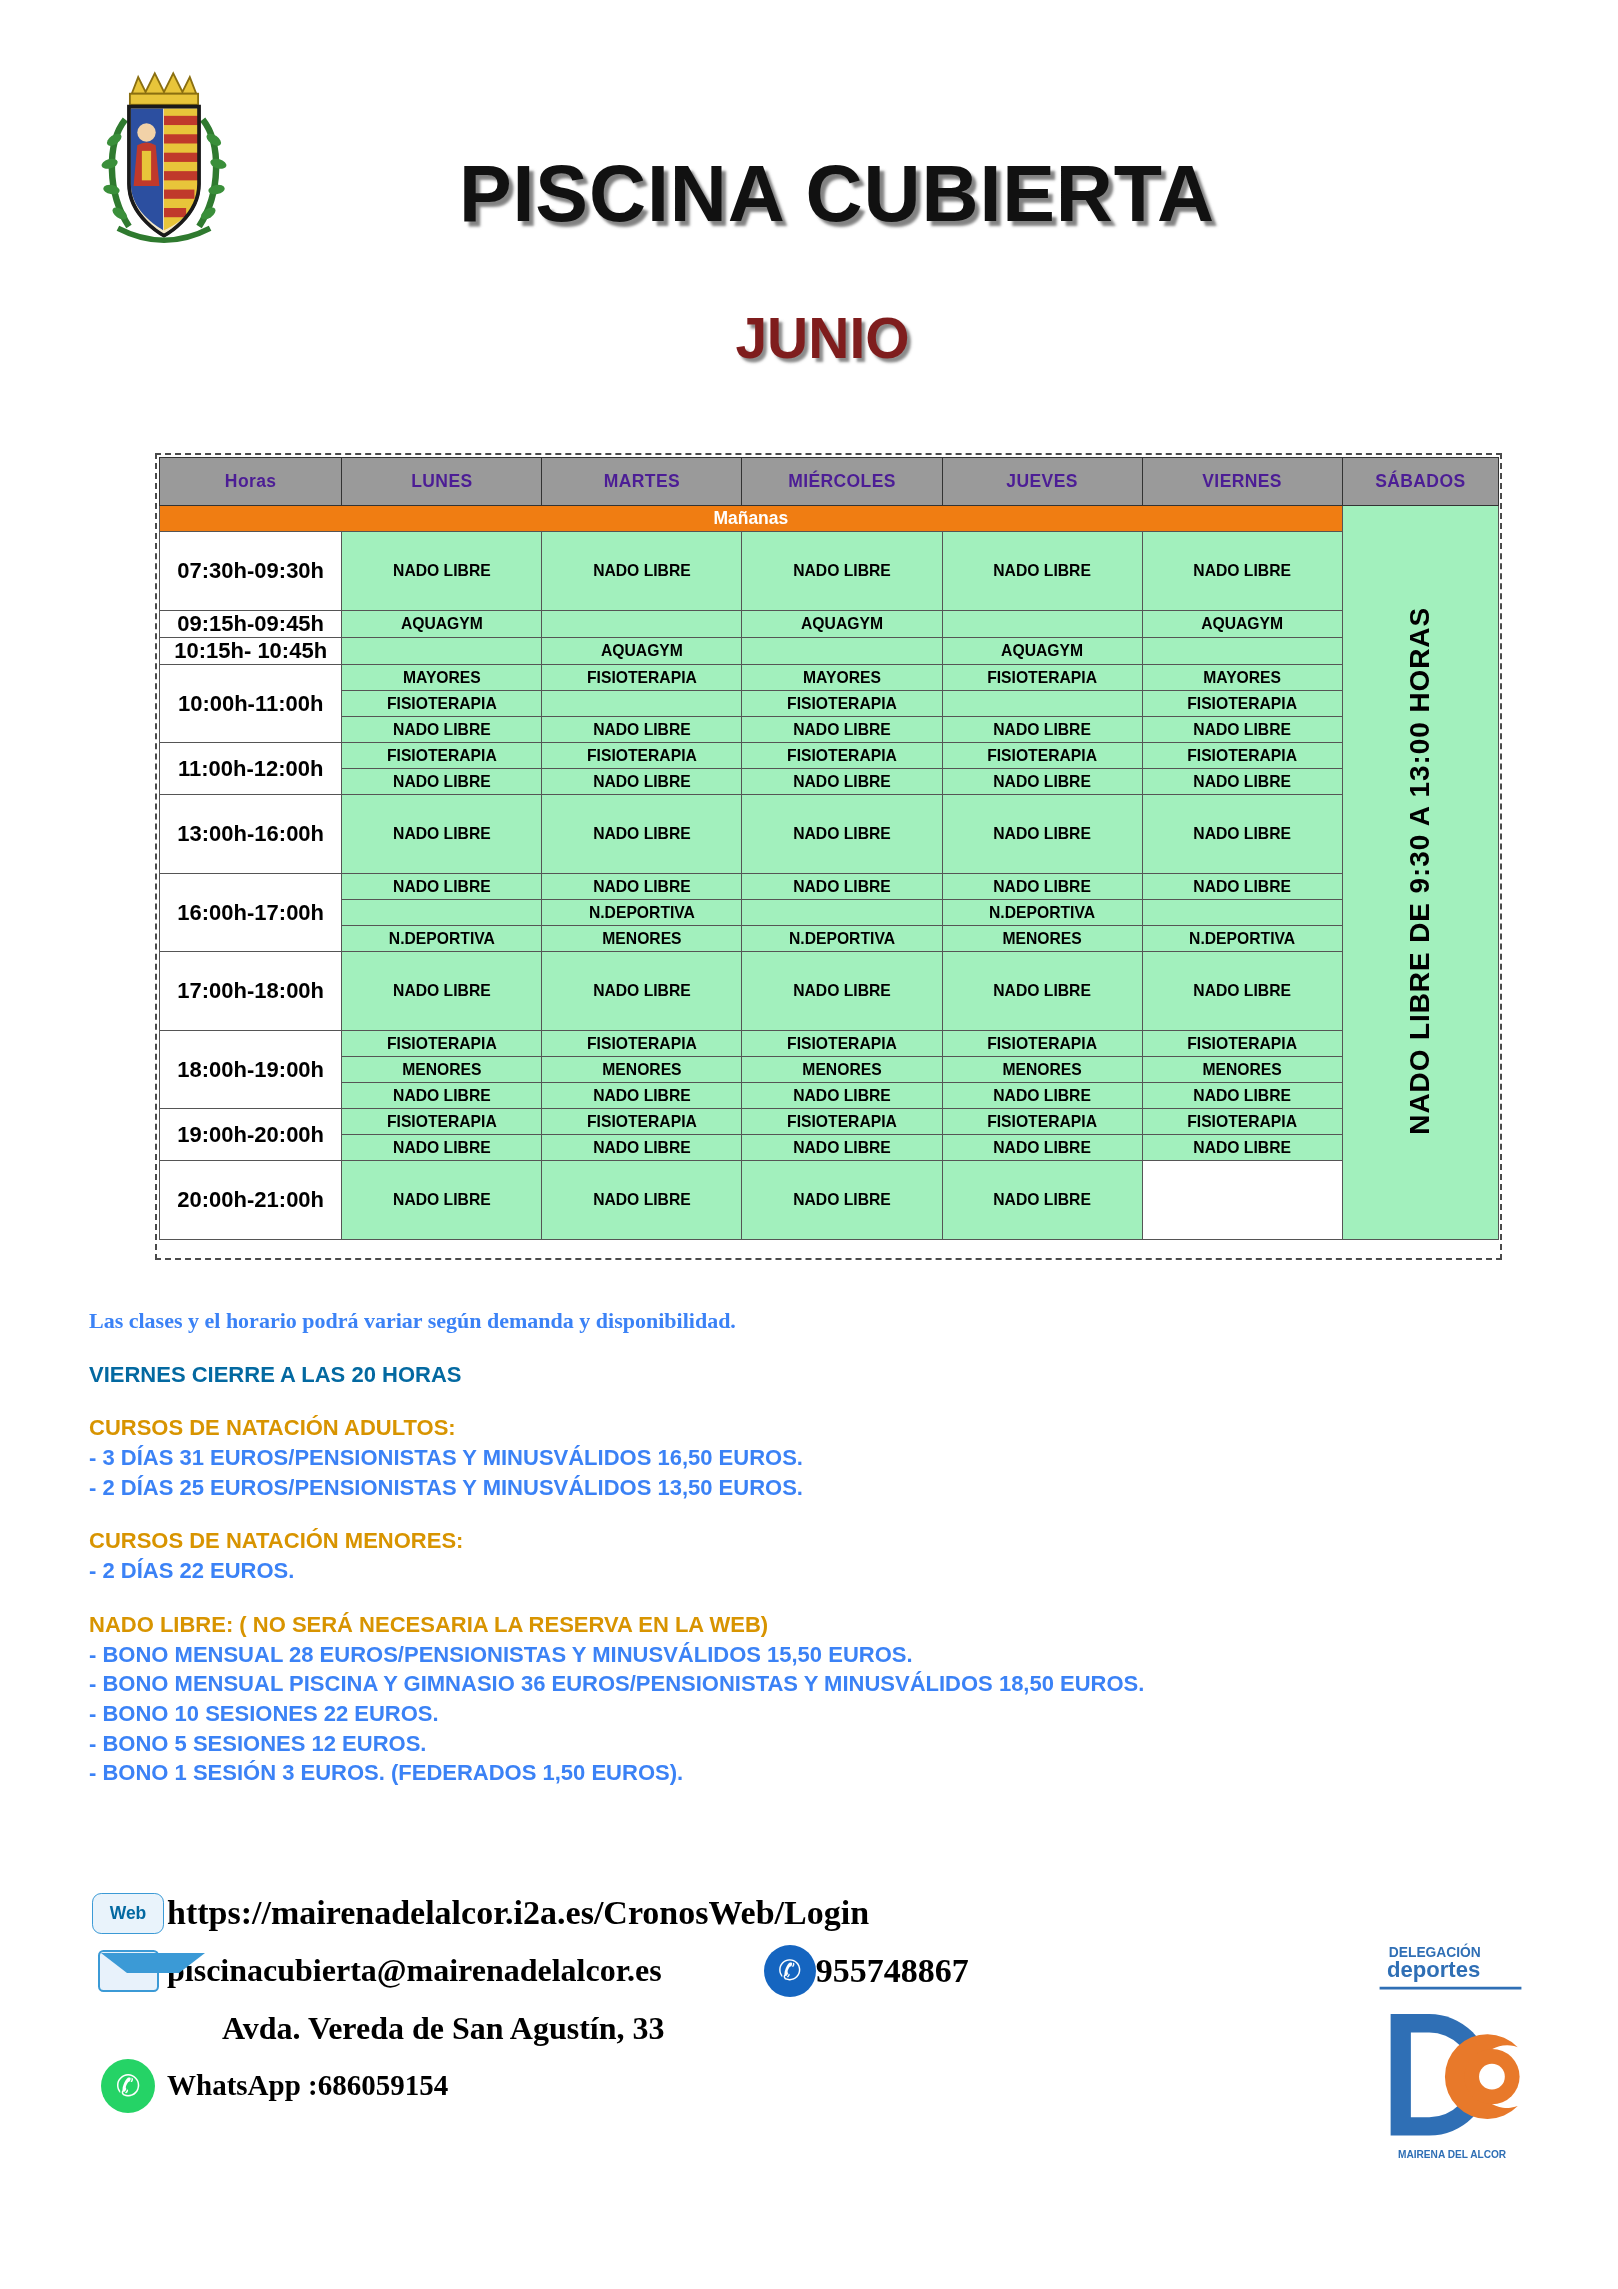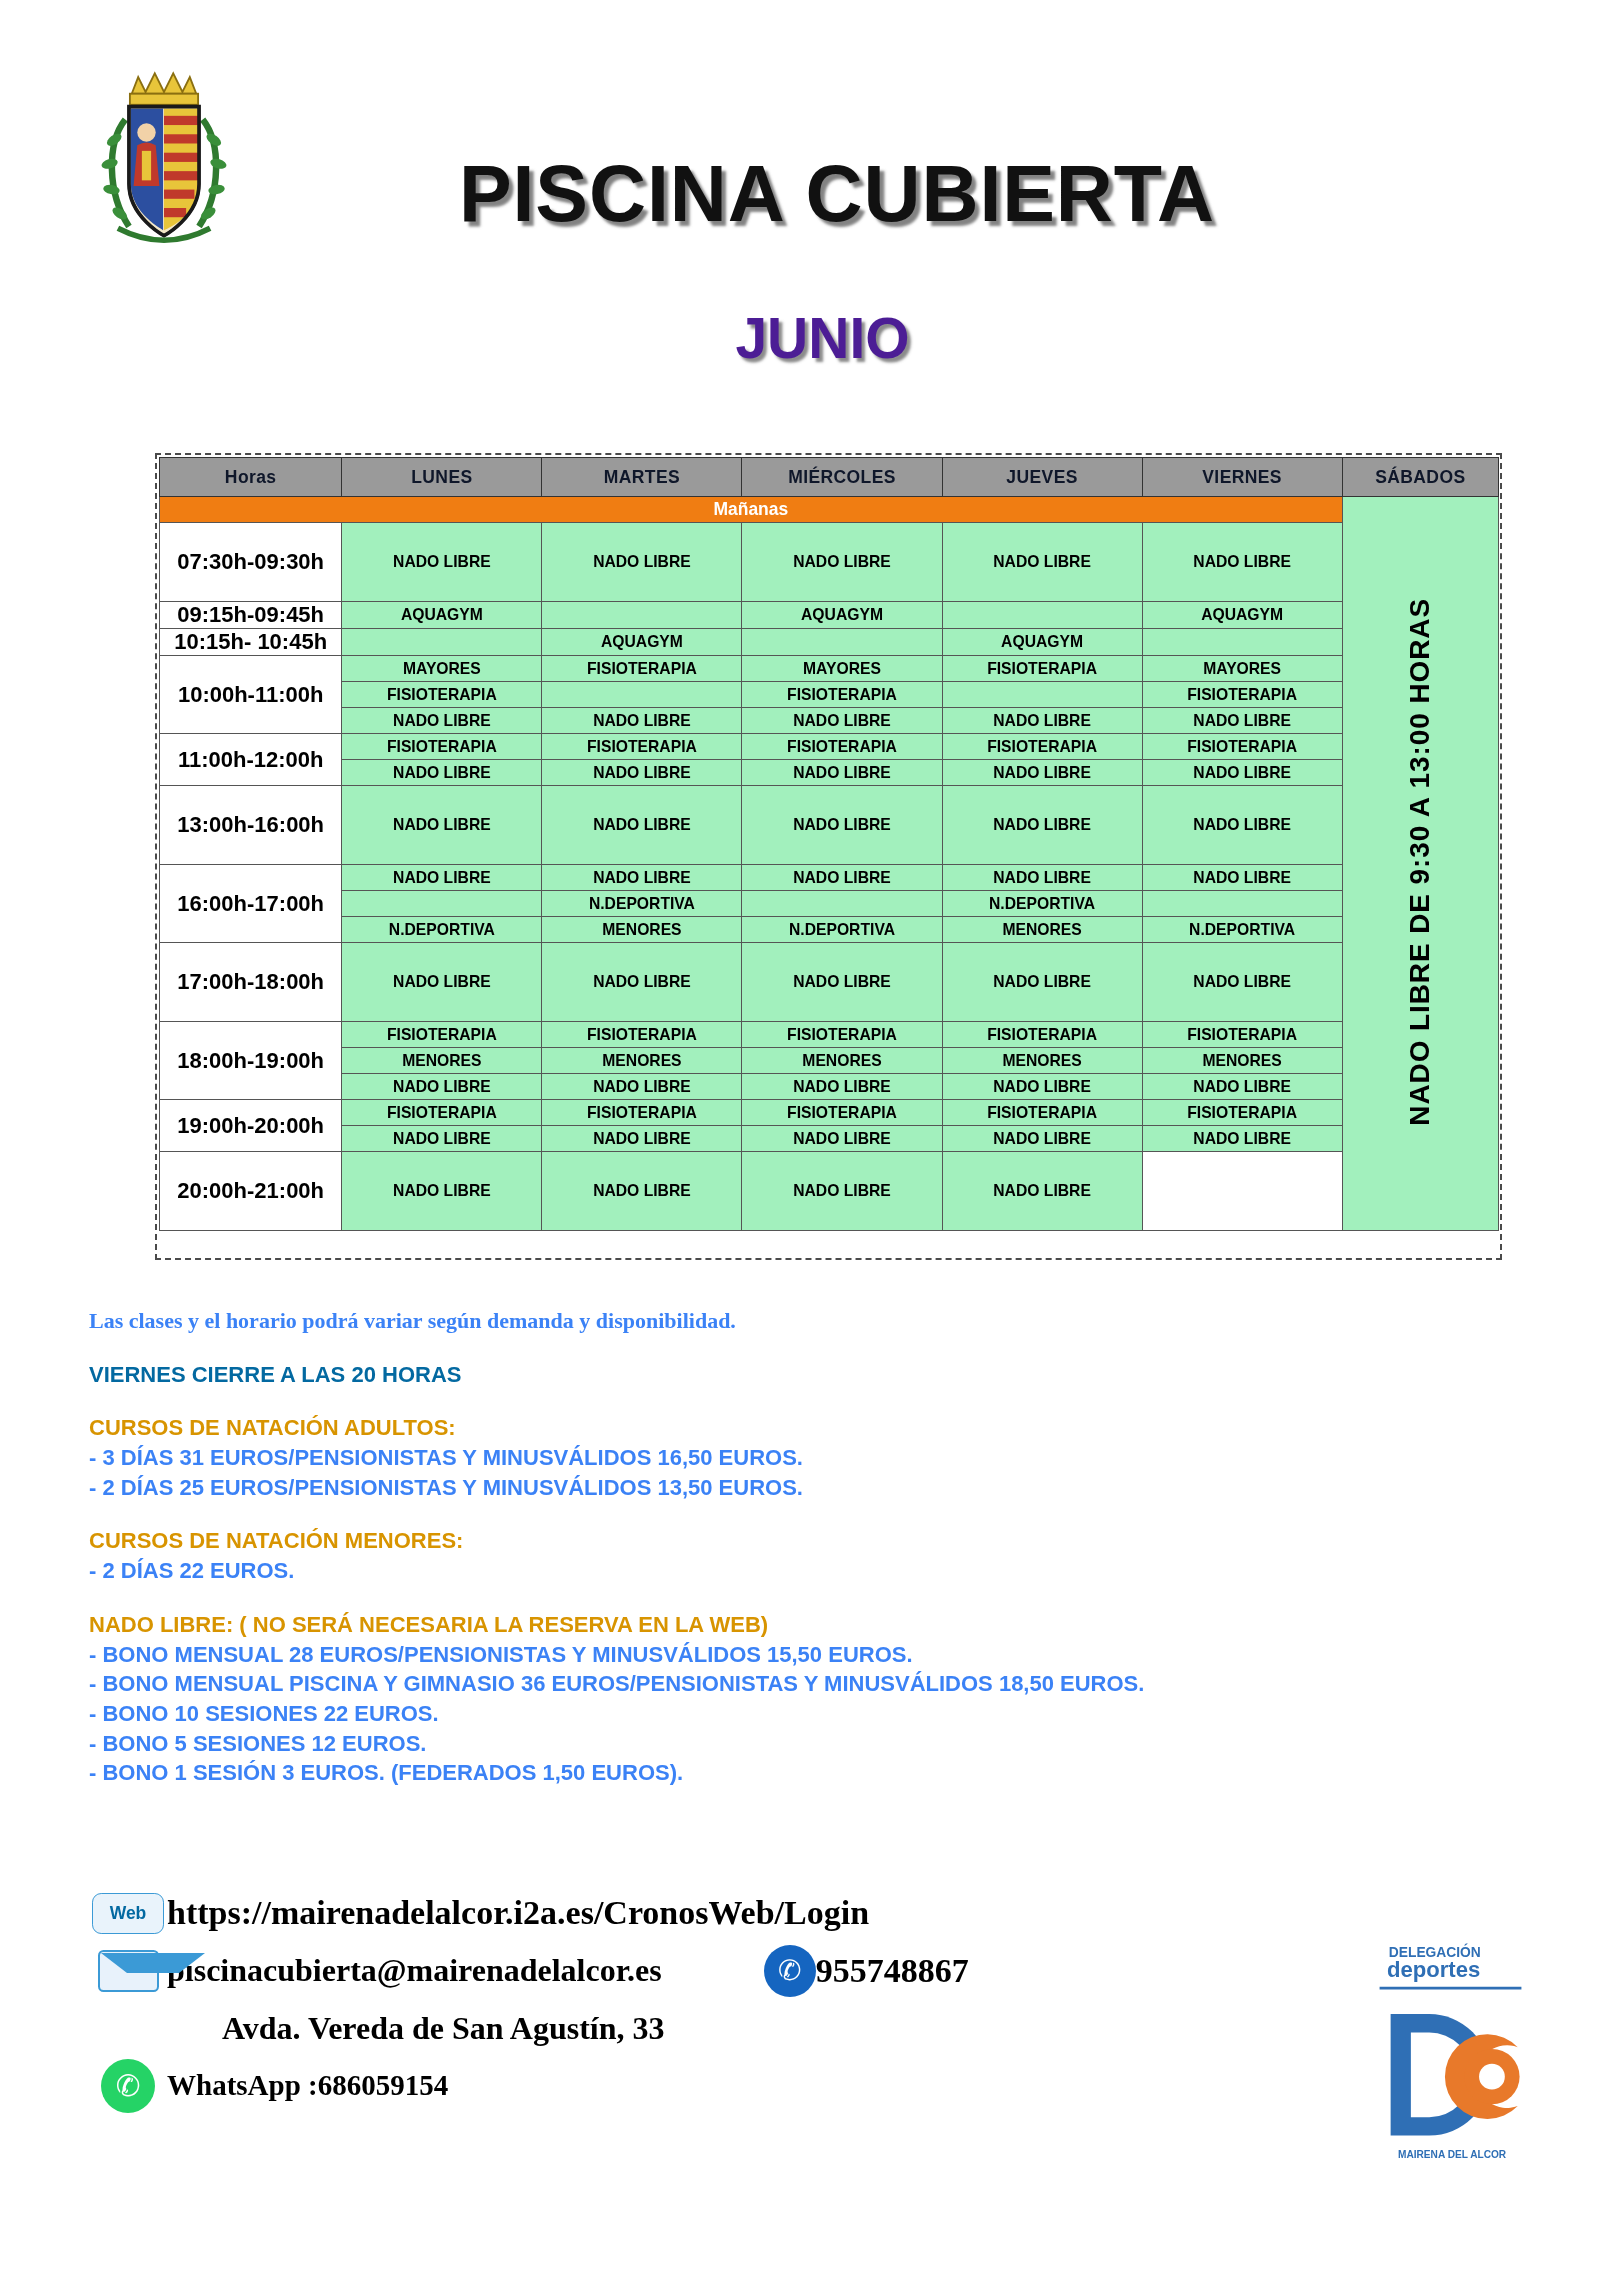--- a/index.html
+++ b/index.html
@@ -42,21 +42,21 @@
     padding-left: 55px;
   }
   .title-sub {
     position: absolute;
     left: 0;
     top: 305px;
     width: 100%;
     text-align: center;
     font-size: 57px;
     font-weight: bold;
-    color: #4c1d95;
+    color: #7f1d1d;
     text-shadow: 3.7px 3.7px 2.8px rgba(90,90,90,0.7);
     padding-left: 26px;
   }
 
   
   .table-wrap {
     position: absolute;
     left: 159px;
     top: 457px;
     width: 1340px;
@@ -68,24 +68,24 @@
     font-size: 15.7px;
   }
   table.sched td, table.sched th {
     border: 0.9px solid #555555;
     padding: 0;
     text-align: center;
     vertical-align: middle;
   }
   .hdr {
     background: #9a9a9a;
-    color: #0f172a;
+    color: #4c1d95;
     font-weight: bold;
     font-size: 17.5px;
-    height: 39px;
+    height: 48px;
     letter-spacing: 0.4px;
     border: 0.9px solid #333 !important;
   }
   .hdr-hours { background: #9a9a9a; }
   .mananas {
     background: #f07d12;
     color: #ffffff;
     font-weight: bold;
     font-size: 17.5px;
     height: 26px;

